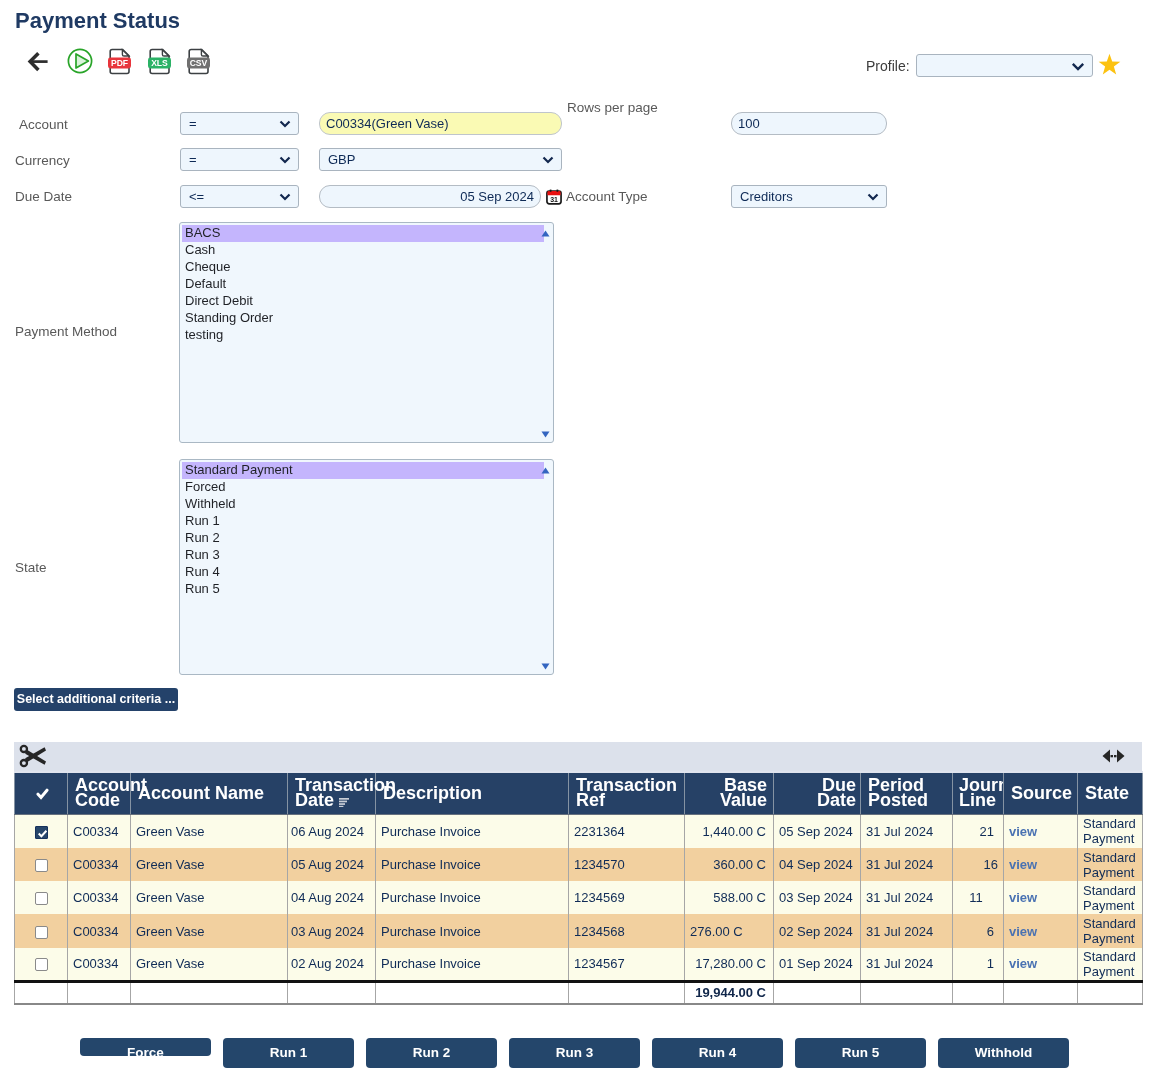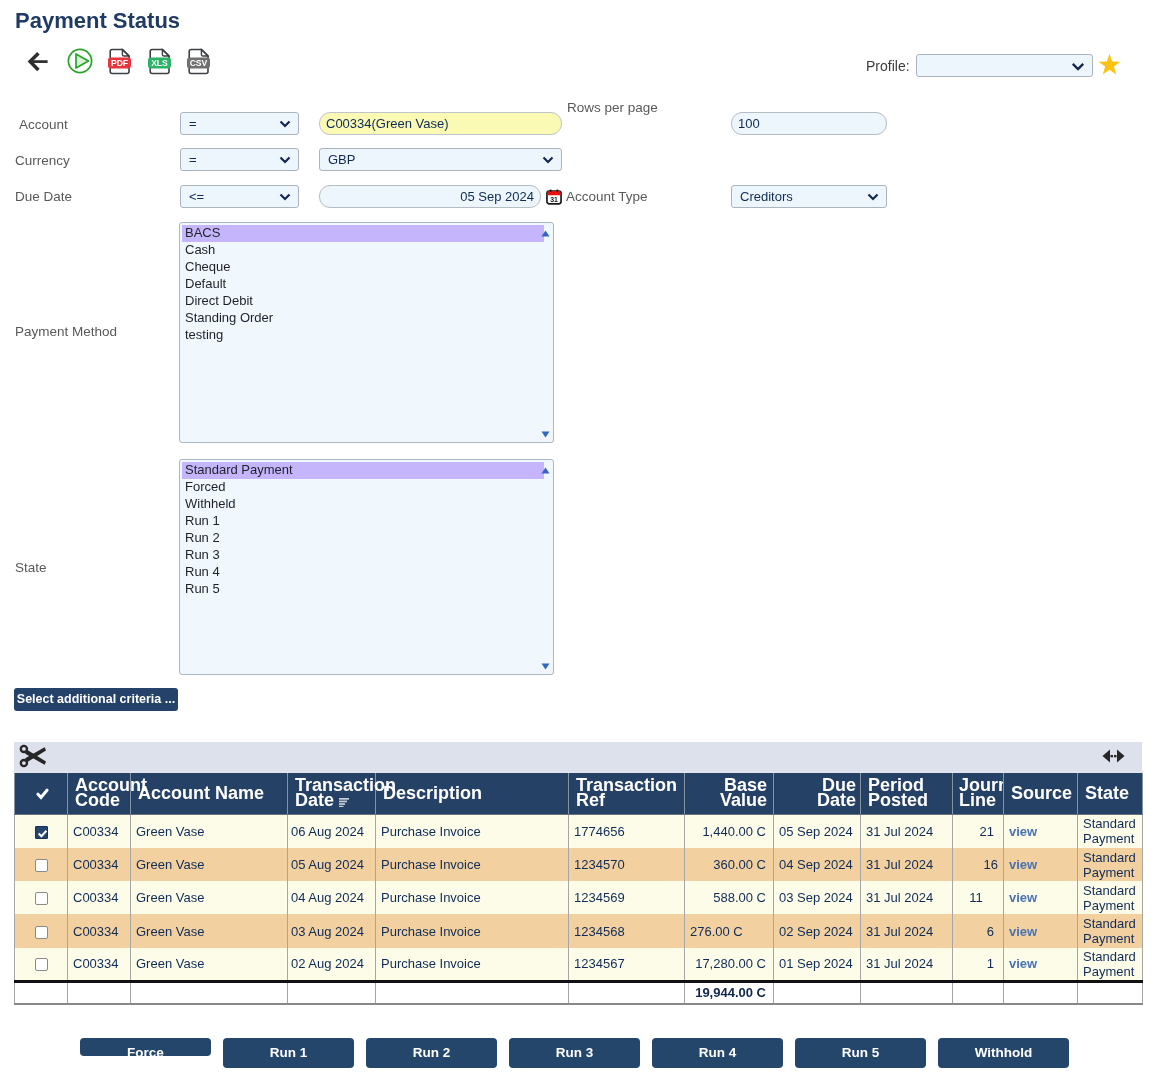--- a/index.html
+++ b/index.html
@@ -206,21 +206,21 @@
   <th style="text-align:left">State</th>
 </tr>
 <tr style="height:34px;background:#fcfce9">
   <td style="text-align:center"><span style="display:inline-block;width:13px;height:13px;background:#27466b;border:1px solid #16315c;border-radius:1px;vertical-align:middle;position:relative"><svg width="13" height="13" viewBox="0 0 13 13" style="position:absolute;left:0;top:0">
                 <path d="M2.7 6.5 L5.4 9.2 L10.4 3.8" stroke="#fff" stroke-width="2" fill="none"></path>
               </svg></span></td>
   <td>C00334</td>
   <td>Green Vase</td>
   <td>06 Aug 2024</td>
   <td>Purchase Invoice</td>
-  <td>1774656</td>
+  <td>2231364</td>
   <td style="text-align:right;padding-right:7px">1,440.00 C</td>
   <td>05 Sep 2024</td>
   <td>31 Jul 2024</td>
   <td style="text-align:right;padding-right:9px">21</td>
   <td style="color:#4a72b2;font-weight:bold">view</td>
   <td style="white-space:normal;line-height:15px;padding:0 2px 0 5px">Standard Payment</td>
 </tr>
 <tr style="height:33px;background:#f2d09f">
   <td style="text-align:center"><span style="display:inline-block;width:13px;height:13px;background:#fff;border:1px solid #8a8a8a;border-radius:2px;vertical-align:middle"></span></td>
   <td>C00334</td>

